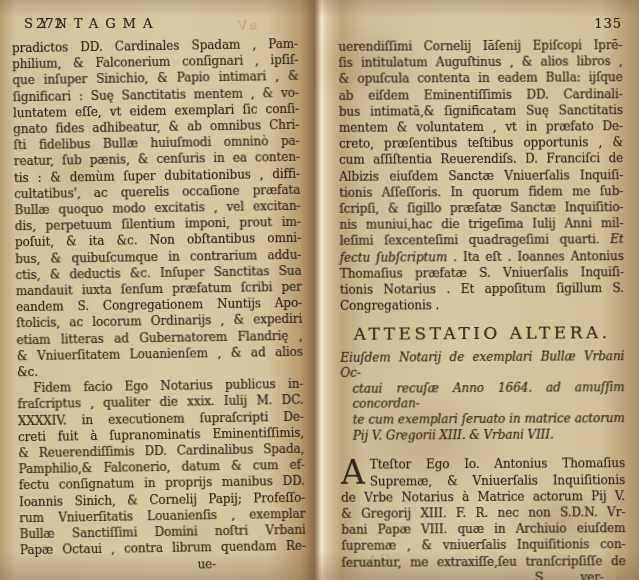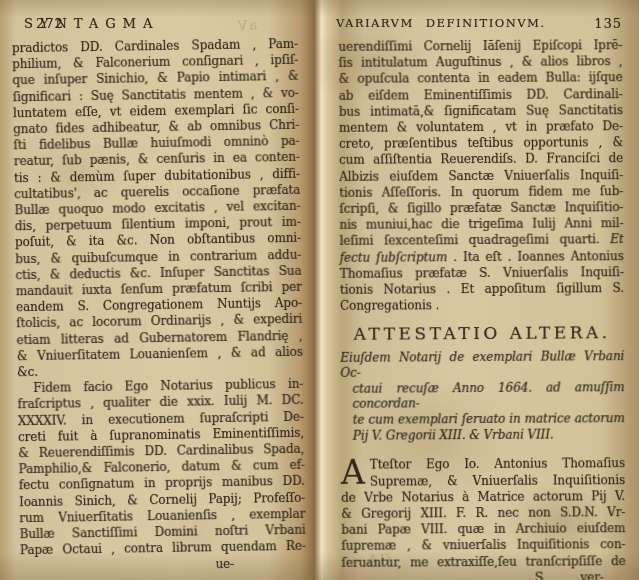--- a/index.html
+++ b/index.html
@@ -43,21 +43,21 @@
   .it, .italic-block{ font-style:italic; }
 
   .section-heading{ text-align:center; font-size:17px; letter-spacing:3.5px;
                     margin:12px 0 8px 0; white-space:nowrap; }
   .italic-block{ font-size:12px; line-height:15.6px; margin-bottom:12px; }
 
   .dropcap{ float:left; font-size:33px; line-height:27px; padding:2px 5px 0 0; }
 
   .catchword-row{ position:relative; height:16px; }
   .catchword{ position:absolute; font-size:12px; }
-  .page-left .catchword{ right:72px; top:0; }
+  .page-left .catchword{ right:90px; top:0; }
   .page-right .catchword{ right:22px; top:0; }
   .signature-mark{ position:absolute; left:68%; top:0; font-size:13px; }
 
   .bleed{ position:absolute; transform:scaleX(-1) rotate(3deg); opacity:.22;
           color:#6b543a; filter:blur(0.6px); font-size:13px; letter-spacing:2px; }
   .bleed-left{ left:222px; top:18px; }
   .bleed-right{ left:30px; top:552px; font-size:14px; }
 </style>
 </head>
 <body>
@@ -108,21 +108,20 @@
           <div class="tl just">Papæ Octaui , contra librum quendam Re-</div>
         </div>
       <div class="catchword-row">
         <span class="catchword">ue-</span>
       </div>
     </div>
   </div>
 
   <div class="page page-right">
     <div class="runhead">
-      <span class="runtitle">VARIARVM DEFINITIONVM.</span>
       <span class="pagenum">135</span>
     </div>
     <span class="bleed bleed-right">CA</span>
     <div class="body-text">
       <div>
           <div class="tl just">uerendiſſimi Cornelij Iāſenij Epiſcopi Iprē-</div>
           <div class="tl just">ſis intitulatum Auguſtinus , &amp; alios libros ,</div>
           <div class="tl just">&amp; opuſcula contenta in eadem Bulla: ijſque</div>
           <div class="tl just">ab eiſdem Eminentiſſimis DD. Cardinali-</div>
           <div class="tl just">bus intimatā,&amp; ſignificatam Suę Sanctitatis</div>

